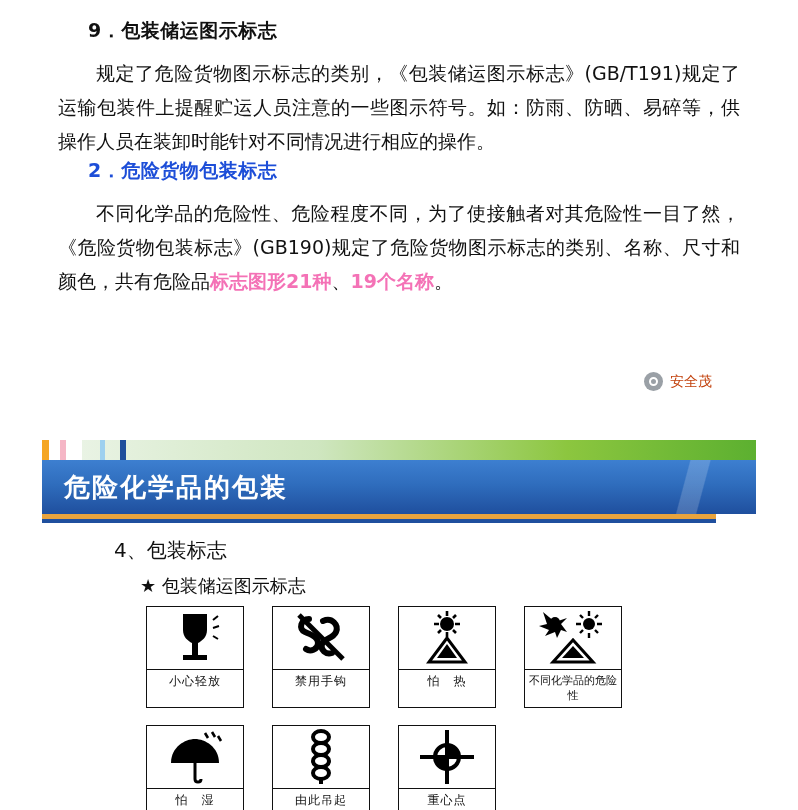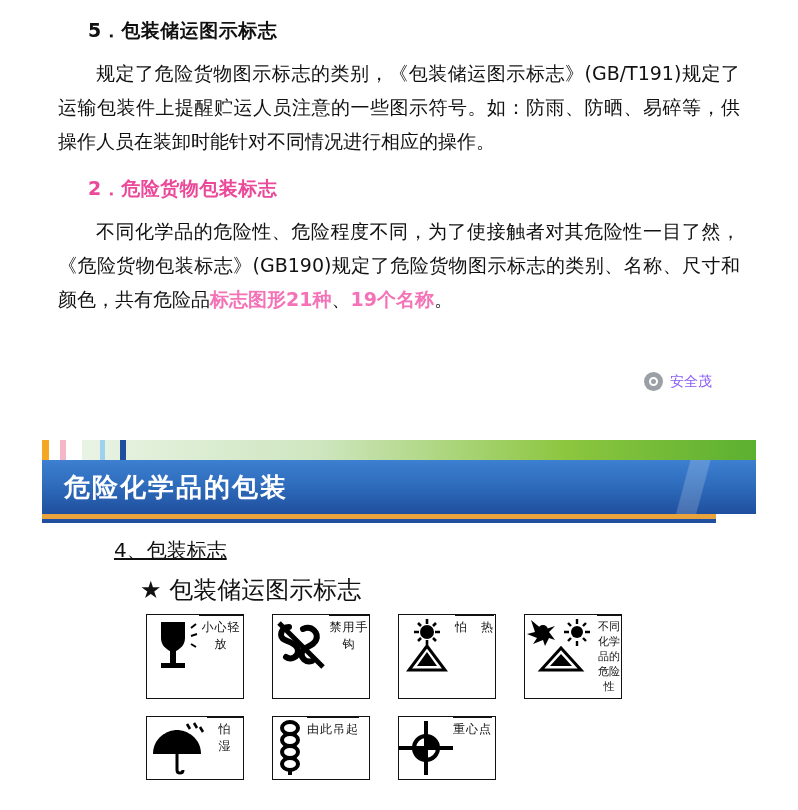--- a/index.html
+++ b/index.html
@@ -25,22 +25,21 @@
     box-sizing: border-box;
   }
   .heading {
     font-size: 19px;
     font-weight: bold;
     color: #111111;
     letter-spacing: 0.5px;
     margin: 0 0 12px 30px;
   }
   .heading.orange {
-    color: #ec4899;
-    margin-top: 18px;
+    color: #1d4ed8;
   }
   .para {
     font-size: 19px;
     line-height: 34px;
     color: #111111;
     text-align: justify;
     margin: 0;
     text-indent: 38px;
   }
   .pink {
@@ -49,21 +48,21 @@
   }
 
   
   .watermark {
     position: absolute;
     right: 86px;
     top: 372px;
     display: flex;
     align-items: center;
     gap: 7px;
-    color: #8b5cf6;
+    color: #c2410c;
     font-size: 14px;
   }
   .wm-circle {
     width: 19px;
     height: 19px;
     border-radius: 50%;
     background: #9aa0a6;
     position: relative;
     flex: none;
   }
@@ -139,40 +138,39 @@
     width: 674px;
   }
 
   .slide-body {
     padding: 14px 0 0 0;
   }
   .slide-h1 {
     font-size: 20px;
     color: #111111;
     margin: 0 0 10px 72px;
-    text-decoration: underline;
   }
   .slide-h2 {
-    font-size: 24px;
+    font-size: 18px;
     color: #111111;
     margin: 0 0 8px 98px;
   }
 
   .sign-grid {
     display: grid;
     grid-template-columns: repeat(4, 96px);
     gap: 17px 30px;
     margin-left: 104px;
   }
   .sign {
     width: 96px;
     border: 1.6px solid #111111;
     background: #ffffff;
     display: flex;
-    flex-direction: row;
+    flex-direction: column;
     align-items: stretch;
   }
   .sign-art {
     height: 62px;
     display: flex;
     align-items: center;
     justify-content: center;
   }
   .sign-label {
     border-top: 1.4px solid #111111;
@@ -182,21 +180,21 @@
     padding: 3px 0 4px 0;
     letter-spacing: 1px;
   }
   .sign-label.tight { letter-spacing: 0; font-size: 11px; }
   svg { display: block; }
 </style>
 </head>
 <body>
 
 <div class="article">
-  <div class="heading">5．包装储运图示标志</div>
+  <div class="heading">9．包装储运图示标志</div>
   <p class="para"><span>规定了危险货物图示标志的类别，《包装储运图示标志》(GB/T191)规定</span><span>了运输包装件上提醒贮运人员注意的一些图示符号。如：防雨、防晒、易</span><span>碎等，供操作人员在装卸时能针对不同情况进行相应的操作。</span></p>
 
   <div class="heading orange">2．危险货物包装标志</div>
   <p class="para"><span>不同化学品的危险性、危险程度不同，为了使接触者对其危险性一目</span><span>了然，《危险货物包装标志》(GB190)规定了危险货物图示标志的类别、</span><span>名称、尺寸和颜色，共有危险品</span><span class="pink">标志图形21种</span><span>、</span><span class="pink">19个名称</span><span>。</span></p>
 </div>
 
 <div class="watermark">
   <span class="wm-circle"></span>
   <span>安全茂</span>
 </div>

